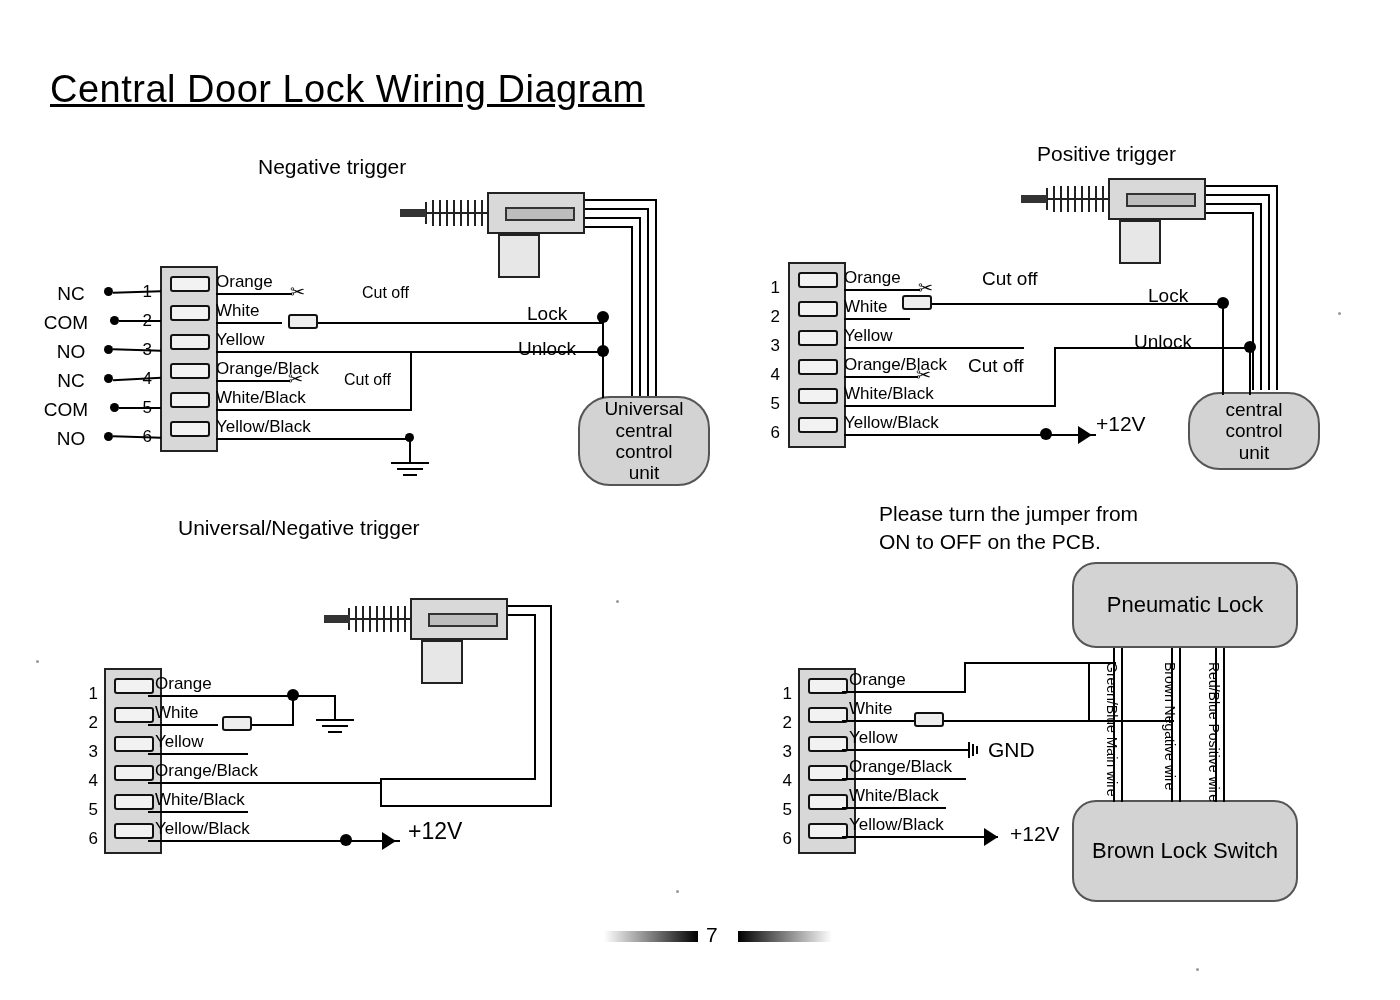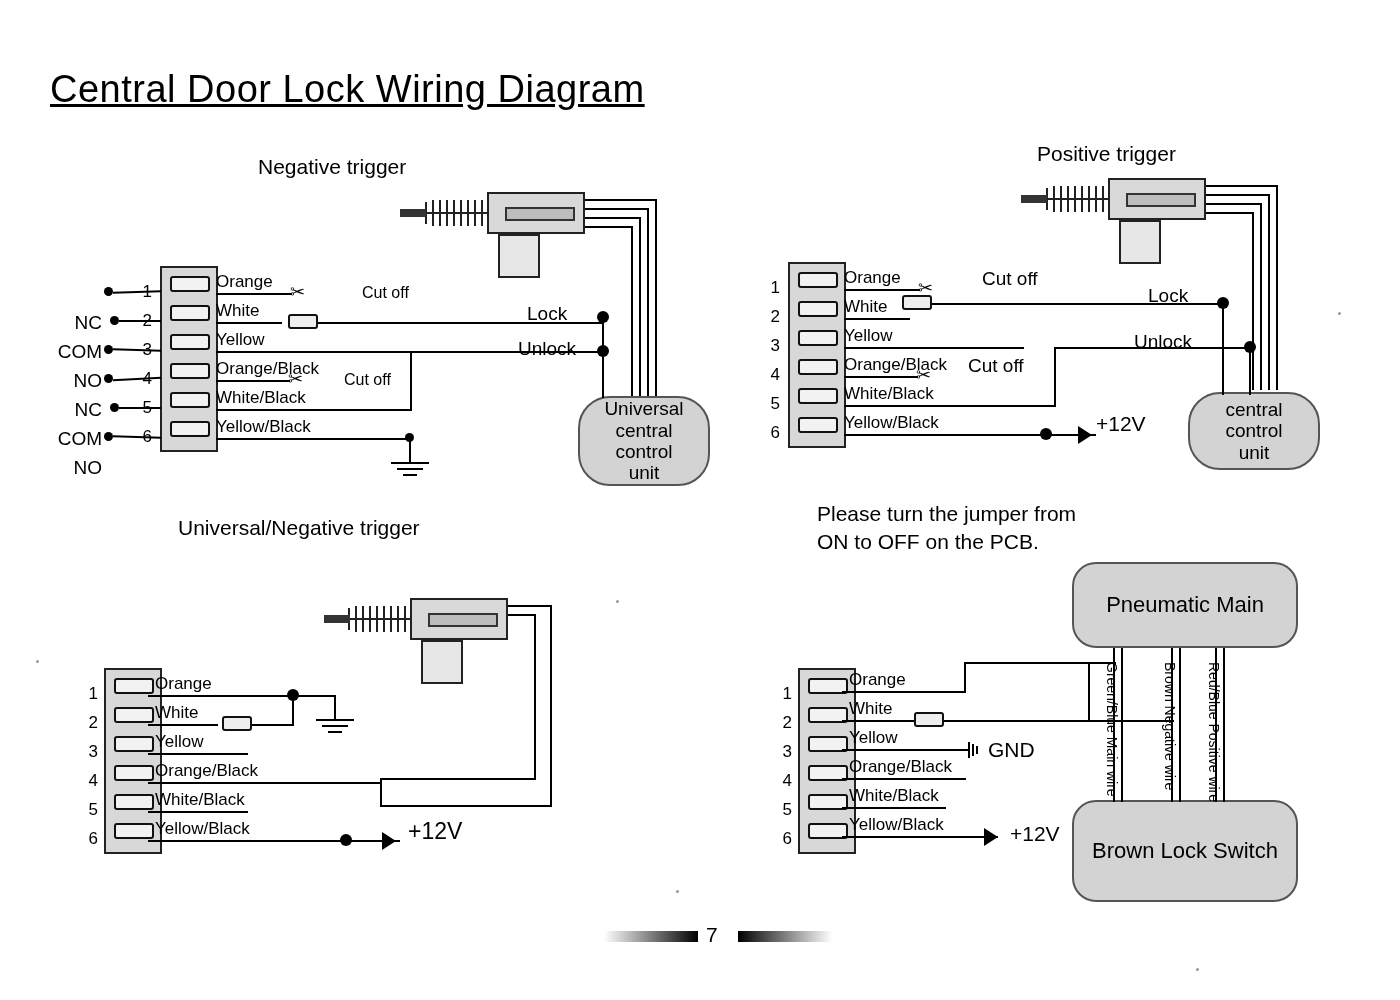--- a/index.html
+++ b/index.html
@@ -62,22 +62,21 @@
   }
   .label-small {
     position: absolute;
     font-size: 16px;
     white-space: nowrap;
   }
   .term-label {
     position: absolute;
     font-size: 19px;
     white-space: nowrap;
-    text-align: right;
-    margin-top: 29px;
+    text-align: center;
   }
 
   
   .hline { position: absolute; background: #000; height: 2px; }
   .vline { position: absolute; background: #000; width: 2px; }
   .dot {
     position: absolute;
     width: 9px; height: 9px;
     background: #000;
     border-radius: 50%;
@@ -453,21 +452,21 @@
   <div class="gnd" style="left:316px; top:719px; width:38px; height:18px;">
     <i style="left:0px;  top:0px;  width:38px;"></i>
     <i style="left:6px;  top:6px;  width:26px;"></i>
     <i style="left:12px; top:12px; width:14px;"></i>
   </div>
 
   <div class="bigdot" style="left:340px; top:834px;"></div>
   <div class="arrow-hollow" style="left:382px; top:832px;"></div>
   <div class="v12" style="left:408px; top:818px; font-size:23px;">+12V</div>
 
-  <div class="note" style="left:817px; top:500px;">Please turn the jumper from
+  <div class="note" style="left:879px; top:500px;">Please turn the jumper from
 ON to OFF on the PCB.</div>
 
   <div class="connector abs" style="left:798px; top:668px; width:58px; height:186px;">
     <div class="pin" style="left:8px;  top:8px;   width:40px; height:16px;"></div>
     <div class="pin" style="left:8px;  top:37px;  width:40px; height:16px;"></div>
     <div class="pin" style="left:8px;  top:66px;  width:40px; height:16px;"></div>
     <div class="pin" style="left:8px;  top:95px;  width:40px; height:16px;"></div>
     <div class="pin" style="left:8px;  top:124px; width:40px; height:16px;"></div>
     <div class="pin" style="left:8px;  top:153px; width:40px; height:16px;"></div>
   </div>
@@ -506,21 +505,21 @@
     <div class="abs" style="left:8px; top:4px; width:2px; height:8px; background:#000;"></div>
   </div>
   <div class="v12" style="left:988px; top:738px;">GND</div>
 
   <div class="vline" style="left:964px; top:778px; height:0px;"></div>
 
   <div class="arrow-hollow" style="left:984px; top:828px;"></div>
   <div class="v12" style="left:1010px; top:822px;">+12V</div>
 
   <div class="unit" style="left:1072px; top:562px; width:226px; height:86px; border-radius:24px; font-size:22px;">
-    <span>Pneumatic Main</span>
+    <span>Pneumatic Lock</span>
   </div>
 
   <div class="unit" style="left:1072px; top:800px; width:226px; height:102px; border-radius:24px; font-size:22px;">
     <span>Brown Lock Switch</span>
   </div>
 
   <div class="vline" style="left:1113px; top:648px; height:154px;"></div>
   <div class="vline" style="left:1121px; top:648px; height:154px;"></div>
   <div class="vline" style="left:1171px; top:648px; height:154px;"></div>
   <div class="vline" style="left:1179px; top:648px; height:154px;"></div>

